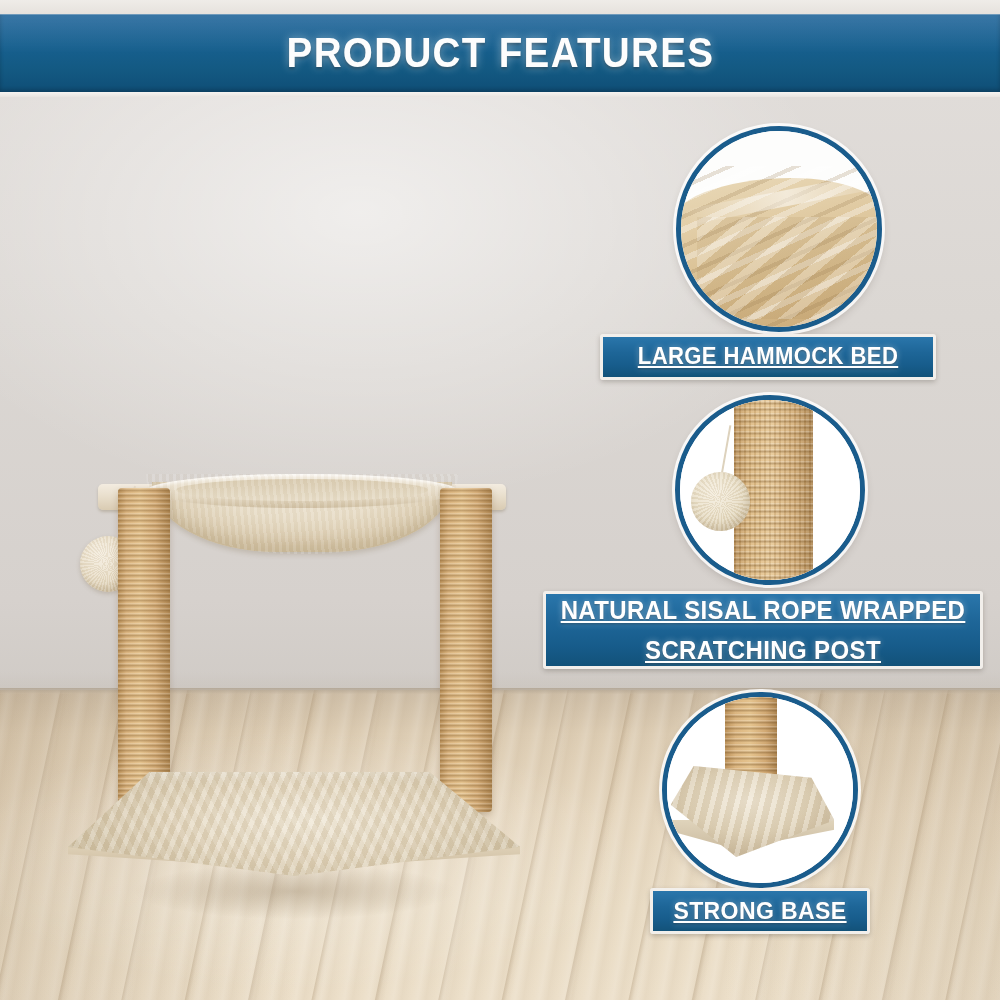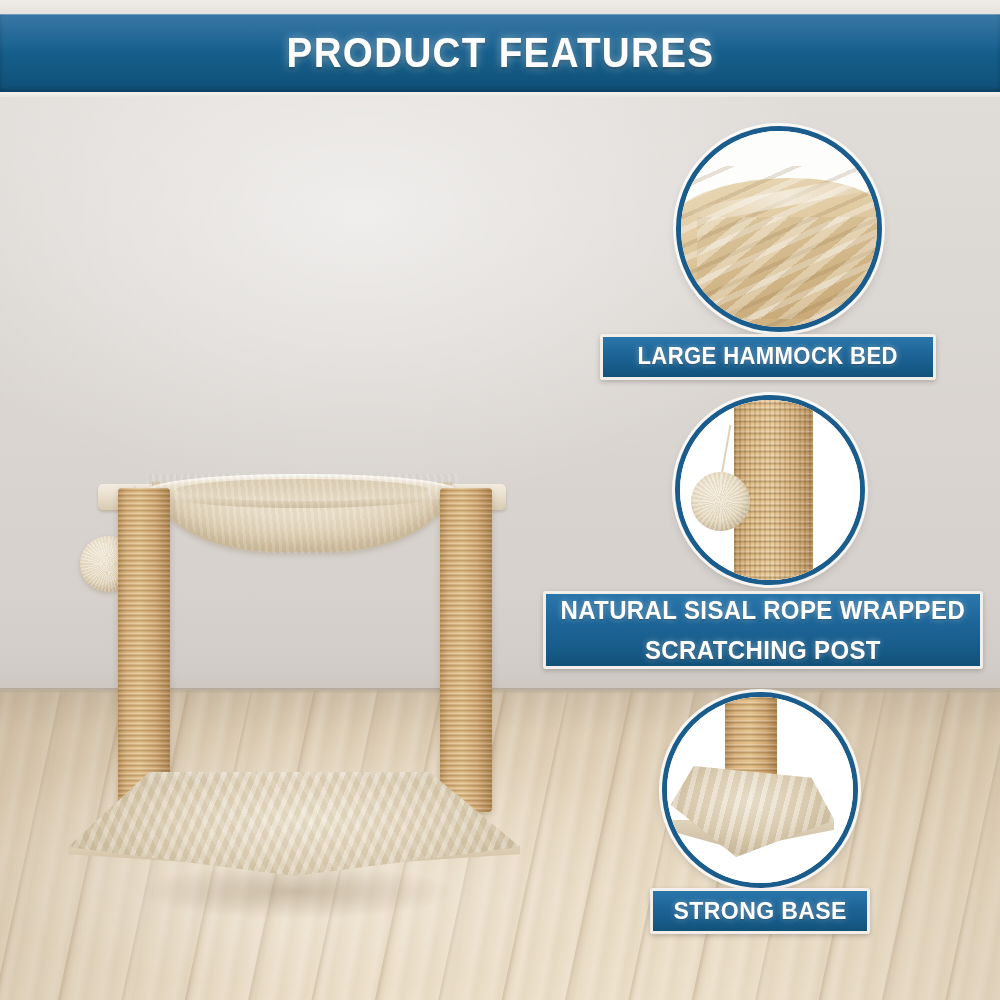--- a/index.html
+++ b/index.html
@@ -169,23 +169,23 @@
         background:repeating-linear-gradient(104deg,rgba(255,255,255,.24) 0 5px,rgba(165,144,110,.14) 5px 12px);}
   .b3-edge{position:absolute;left:2%;top:66%;width:88%;height:18%;
         background:linear-gradient(180deg,#dccfb4,#c3b192);
         clip-path:polygon(0% 0%,100% 0%,100% 30%,40% 88%,0% 34%);opacity:.9;}
 
   
   .label{position:absolute;background:linear-gradient(180deg,#2a76ab 0%,#1e6698 38%,#175c8b 72%,#125party 100%);
         background:linear-gradient(180deg,#2a76ab 0%,#1e6698 38%,#175c8b 72%,#125279 100%);
         border:3px solid #f2efeb;border-radius:3px;
         box-shadow:0 2px 5px rgba(70,60,50,.28);
-        display:flex;flex-direction:column;align-items:center;justify-content:center;
+        display:flex;flex-direction:column;justify-content:center;
         color:#ffffff;font-weight:bold;letter-spacing:.4px;text-align:center;
-        text-shadow:0 0 7px rgba(255,255,255,.40),0 1px 2px rgba(0,0,0,.35);}
+        text-shadow:0 0 7px rgba(255,255,255,.40),0 1px 2px rgba(0,0,0,.35);text-decoration:underline;}
   .label-line{line-height:1.12;white-space:nowrap;transform:scaleX(.96);}
 </style>
 </head>
 <body>
 
 <div class="stage">
 
   <div class="wall"></div>
   <div class="wall-sheen"></div>
   <div class="wall-base"></div>

